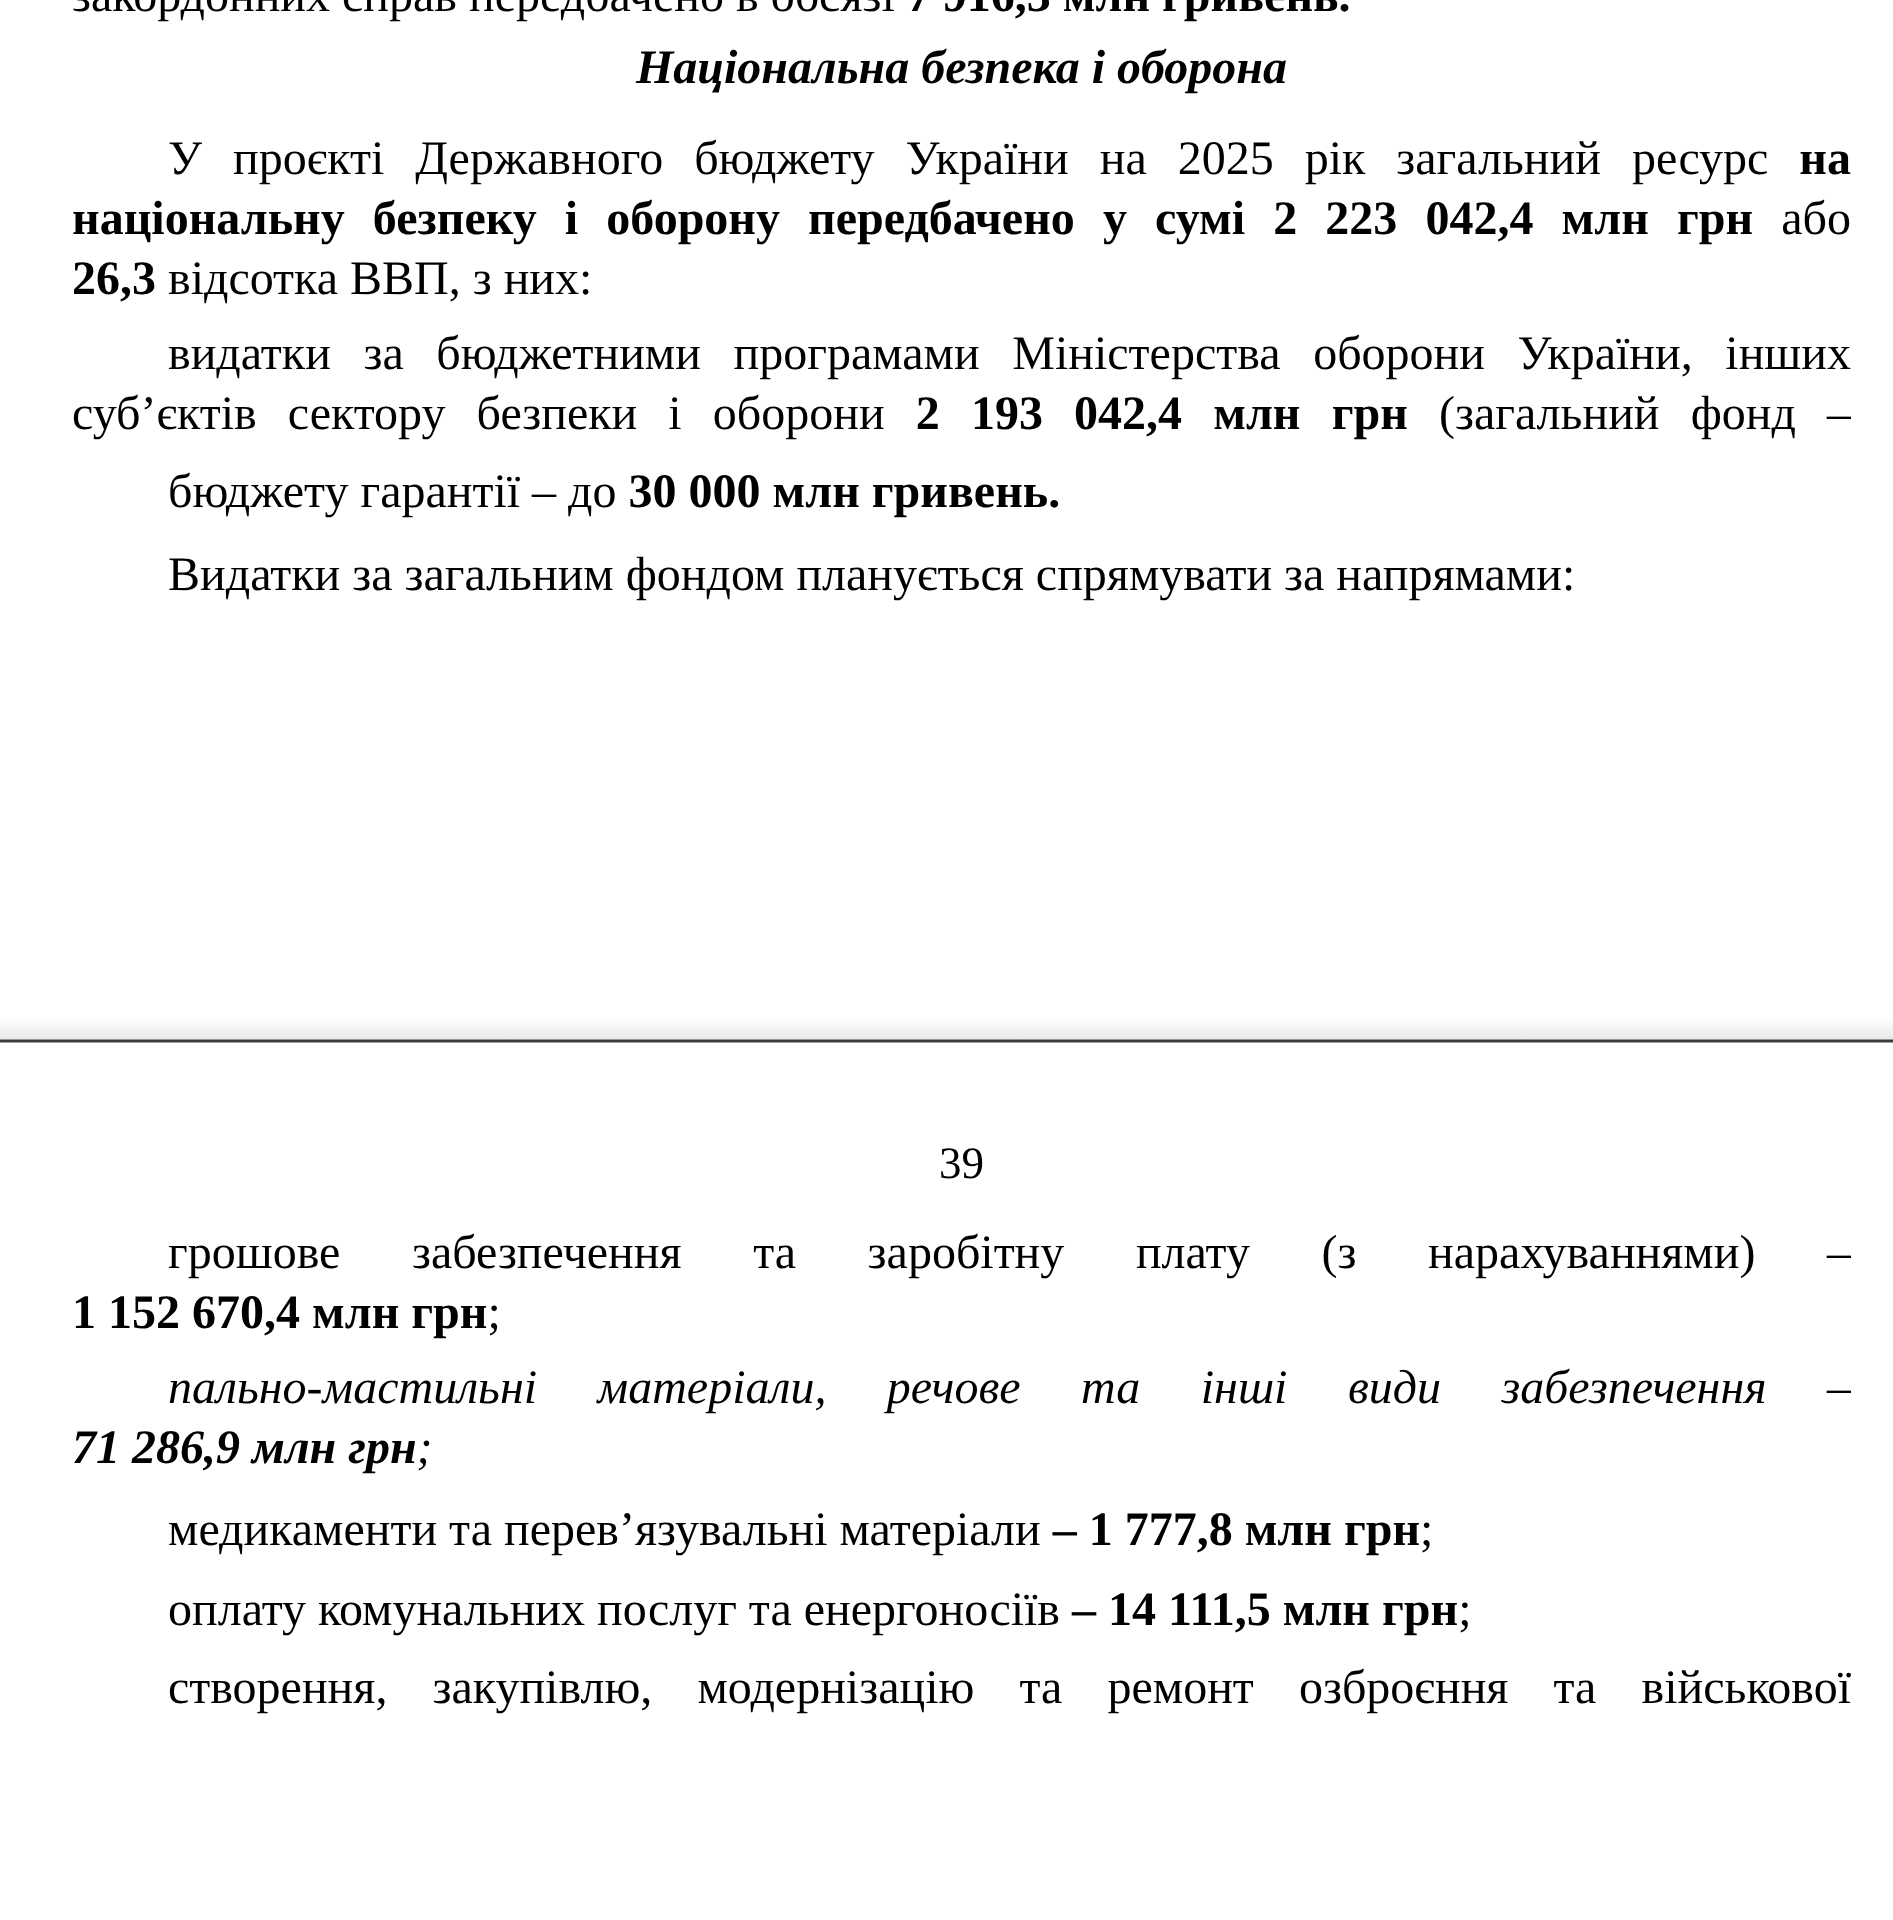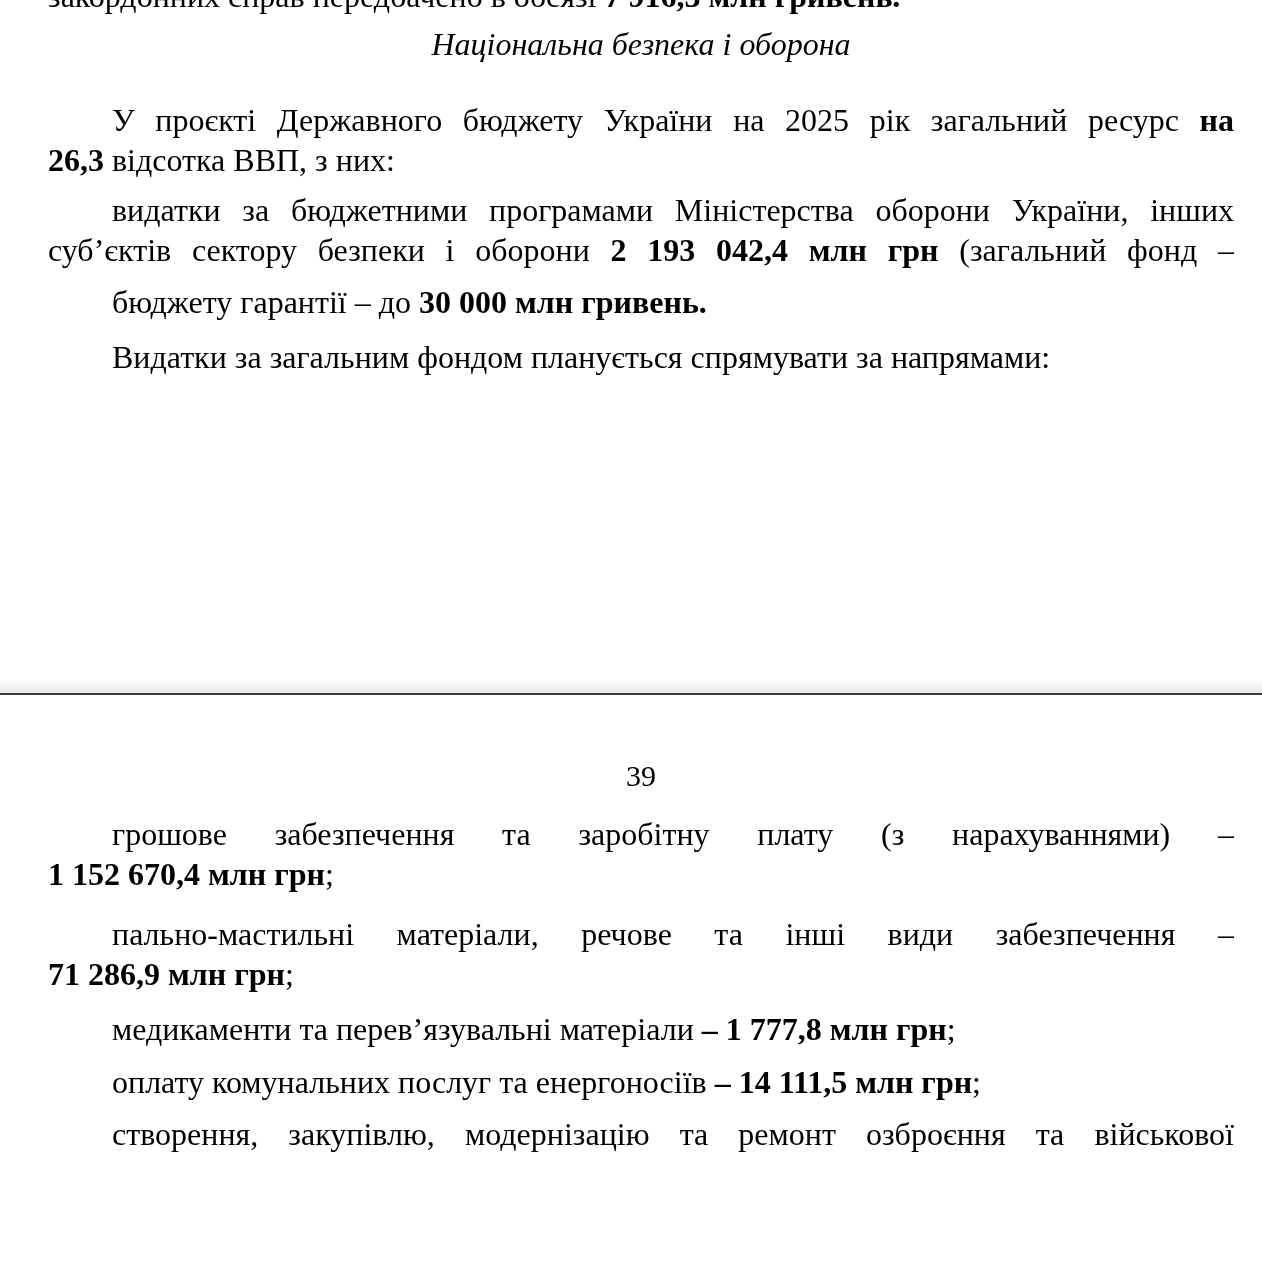--- a/index.html
+++ b/index.html
@@ -41,63 +41,64 @@
   .b { font-weight: 700; text-align: right; }
   .r { font-weight: 400; }
   
   .page38 .top-cont .para { margin-top: -24px; }
   .title {
     margin: 8px 0 0 0;
     height: 40px;
     line-height: 40px;
     text-align: center;
     font-size: 32px;
-    font-weight: 400;
+    font-weight: 700;
     font-style: italic;
   }
-  .page38 .body38 .para:nth-child(1) { margin-top: 36px; font-family: Liberation Serif, serif; }
+  .page38 .body38 .para:nth-child(1) { margin-top: 21px; font-family: Liberation Serif, serif; }
   .page38 .body38 .para:nth-child(2) { margin-top: 10px; }
   .page38 .body38 .para:nth-child(3) { margin-top: 12px; }
   .page38 .body38 .para:nth-child(4) { margin-top: 15px; }
   .sep-shadow {
     height: 14px;
     background: linear-gradient(to bottom, #ffffff, #e8e8e8);
   }
   .separator {
     height: 2px;
     background: #3d3d3d;
   }
   .page39 { padding-top: 61px; }
   .pagenum {
     height: 40px;
     line-height: 40px;
     text-align: center;
     font-size: 30px;
     font-weight: 400;
   }
   .page39 .body39 .para:nth-child(1) { margin-top: 18px; }
-  .page39 .body39 .para:nth-child(2) { margin-top: 20px; }
+  .page39 .body39 .para:nth-child(2) { margin-top: 10px; font-style: italic; }
   .page39 .body39 .para:nth-child(3) { margin-top: 15px; }
   .page39 .body39 .para:nth-child(4) { margin-top: 13px; }
   .page39 .body39 .para:nth-child(5) { margin-top: 12px; }
   .page39 .body39 .para:nth-child(6) { margin-top: 12px; }
 </style>
 </head>
 <body>
 
 <div class="page page38">
   <div class="top-cont">
       <div class="para">
         <div class="line"><span class="r">закордонних справ передбачено в обсязі </span><span class="b">7 916,3 млн гривень.</span></div>
       </div>
     </div>
   <h1 class="title">Національна безпека і оборона</h1>
   <div class="body38">
       <div class="para">
         <div class="line indent justify"><span class="r">У проєкті Державного бюджету України на 2025 рік загальний ресурс </span><span class="b">на</span></div>
+        <div class="line justify"><span class="b">національну безпеку і оборону передбачено у сумі 2 223 042,4 млн грн</span><span class="r"> або</span></div>
         <div class="line"><span class="b">26,3</span><span class="r"> відсотка ВВП, з них:</span></div>
       </div>
       <div class="para">
         <div class="line indent justify"><span class="r">видатки за бюджетними програмами Міністерства оборони України, інших</span></div>
         <div class="line justify"><span class="r">суб’єктів сектору безпеки і оборони </span><span class="b">2 193 042,4 млн грн</span><span class="r"> (загальний фонд –</span></div>
       </div>
       <div class="para">
         <div class="line indent"><span class="r">бюджету гарантії – до </span><span class="b">30 000 млн гривень.</span></div>
       </div>
       <div class="para">

